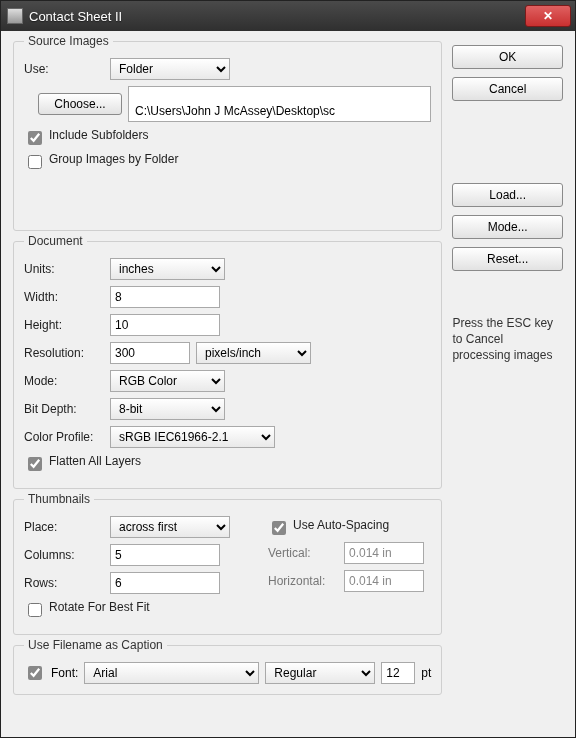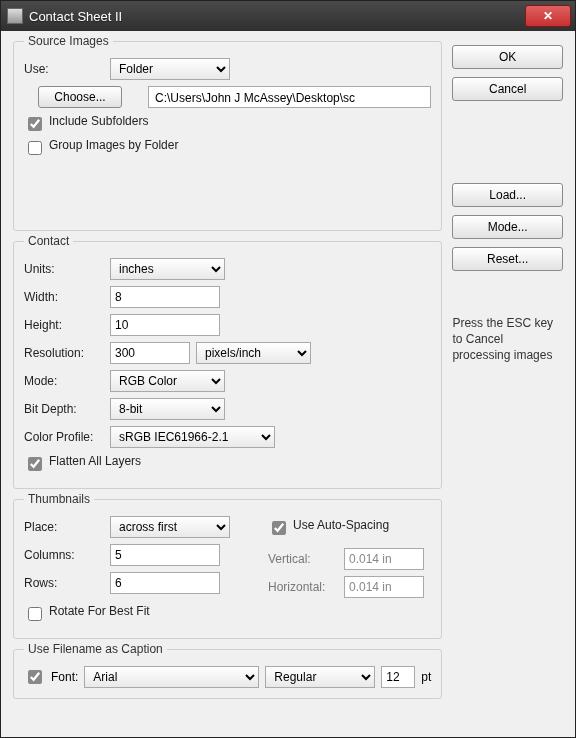--- a/index.html
+++ b/index.html
@@ -16,21 +16,21 @@
 .group .legend { position:absolute; top:-8px; left:10px; background:#f0f0f0; padding:0 4px; color:#333; }
 .row { display:flex; align-items:center; gap:6px; margin-bottom:6px; }
 .lbl { width:80px; color:#222; }
 .lbl-s { width:70px; color:#222; }
 select, input[type=text] { height:22px; border:1px solid #a9a9a9; background:#fff; padding:1px 4px; }
 select.sel { background:linear-gradient(#fff,#e9e9e9); }
 .btn { height:22px; min-width:84px; background:linear-gradient(#fff,#e2e2e2); border:1px solid #8a8a8a; border-radius:3px; text-align:center; padding:2px 10px; display:flex; align-items:center; justify-content:center; }
 .bigbtn { height:24px; width:100%; background:linear-gradient(#fff,#e2e2e2); border:1px solid #8a8a8a; border-radius:3px; text-align:center; display:flex; align-items:center; justify-content:center; }
 .chkrow { display:flex; gap:4px; margin-bottom:4px; color:#222; }
 input[type=checkbox] { width:14px; height:14px; accent-color:#888; }
-.pathbox { flex:1; height:22px; border:1px solid #a9a9a9; background:#fff; padding:4px 6px; overflow:hidden; white-space:nowrap;margin-left:20px; }
+.pathbox { flex:1; height:22px; border:1px solid #a9a9a9; background:#fff; padding:17px 6px; overflow:hidden; white-space:nowrap; }
 .thumbsplit { display:flex; gap:24px; }
 .thumbL { width:220px; }
 .thumbR { flex:1; }
 .dim { color:#777; }
 .hint { color:#333; line-height:1.35; margin-top:36px; }
 .disabled { background:#f0f0f0; color:#888; }
 </style>
 </head>
 <body>
 
@@ -64,21 +64,21 @@
           <input type="checkbox" checked="" style="">
           <span>Include Subfolders</span>
         </div>
         <div class="chkrow">
           <input type="checkbox" style="">
           <span>Group Images by Folder</span>
         </div>
       </div>
 
       <div class="group">
-        <span class="legend">Contact</span>
+        <span class="legend">Document</span>
         <div class="row">
           <span class="lbl">Units:</span>
           <select class="sel" style="width:115px"><option>inches</option></select>
         </div>
         <div class="row">
           <span class="lbl">Width:</span>
           <input type="text" style="width: 110px;" value="8">
         </div>
         <div class="row">
           <span class="lbl">Height:</span>
@@ -122,21 +122,21 @@
             <div class="row">
               <span class="lbl">Rows:</span>
               <input type="text" style="width: 110px;" value="6">
             </div>
           </div>
           <div class="thumbR">
             <div class="chkrow" style="margin-top:2px">
               <input type="checkbox" checked="" style="">
               <span>Use Auto-Spacing</span>
             </div>
-            <div class="row" style="margin-top:10px">
+            <div class="row" style="margin-top:4px">
               <span class="lbl-s dim">Vertical:</span>
               <input type="text" class="disabled" style="width: 80px;" disabled="" value="0.014 in">
             </div>
             <div class="row">
               <span class="lbl-s dim">Horizontal:</span>
               <input type="text" class="disabled" style="width: 80px;" disabled="" value="0.014 in">
             </div>
           </div>
         </div>
         <div class="chkrow">

